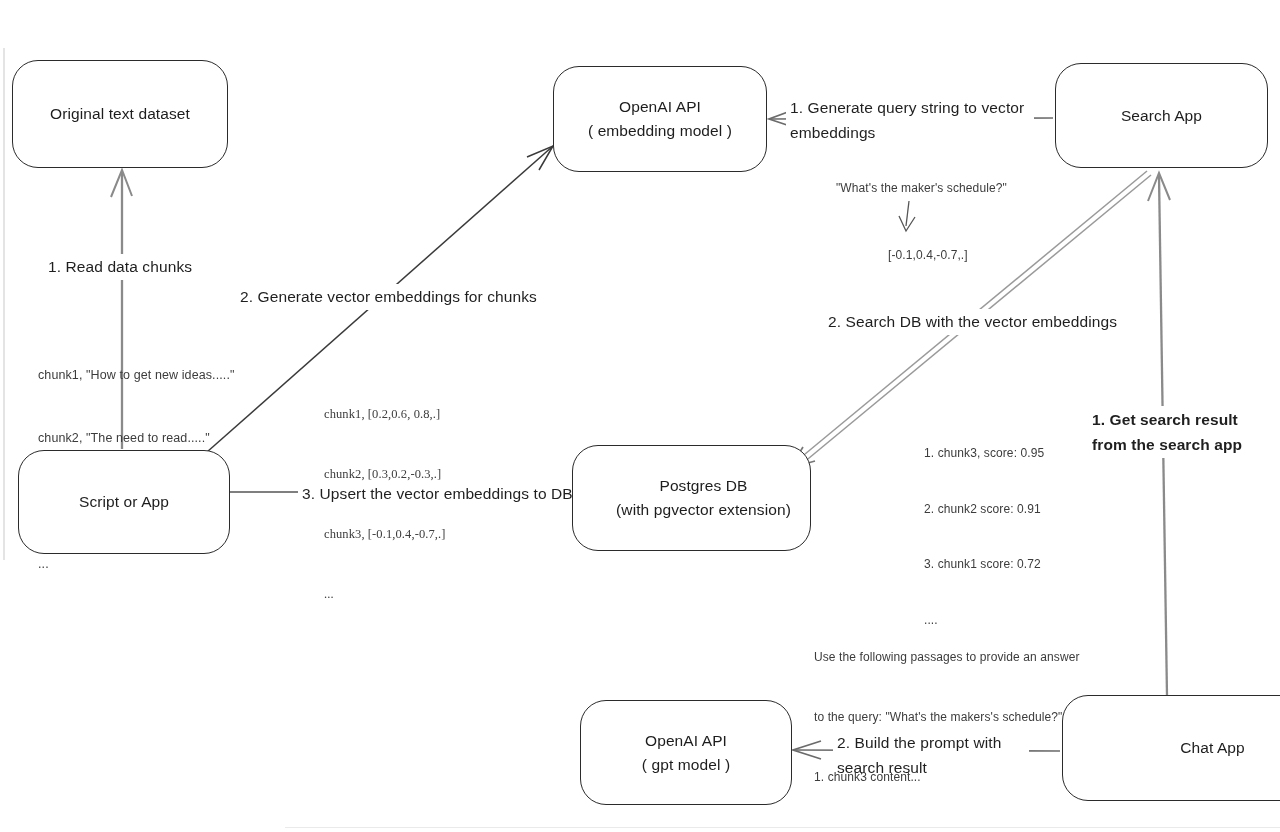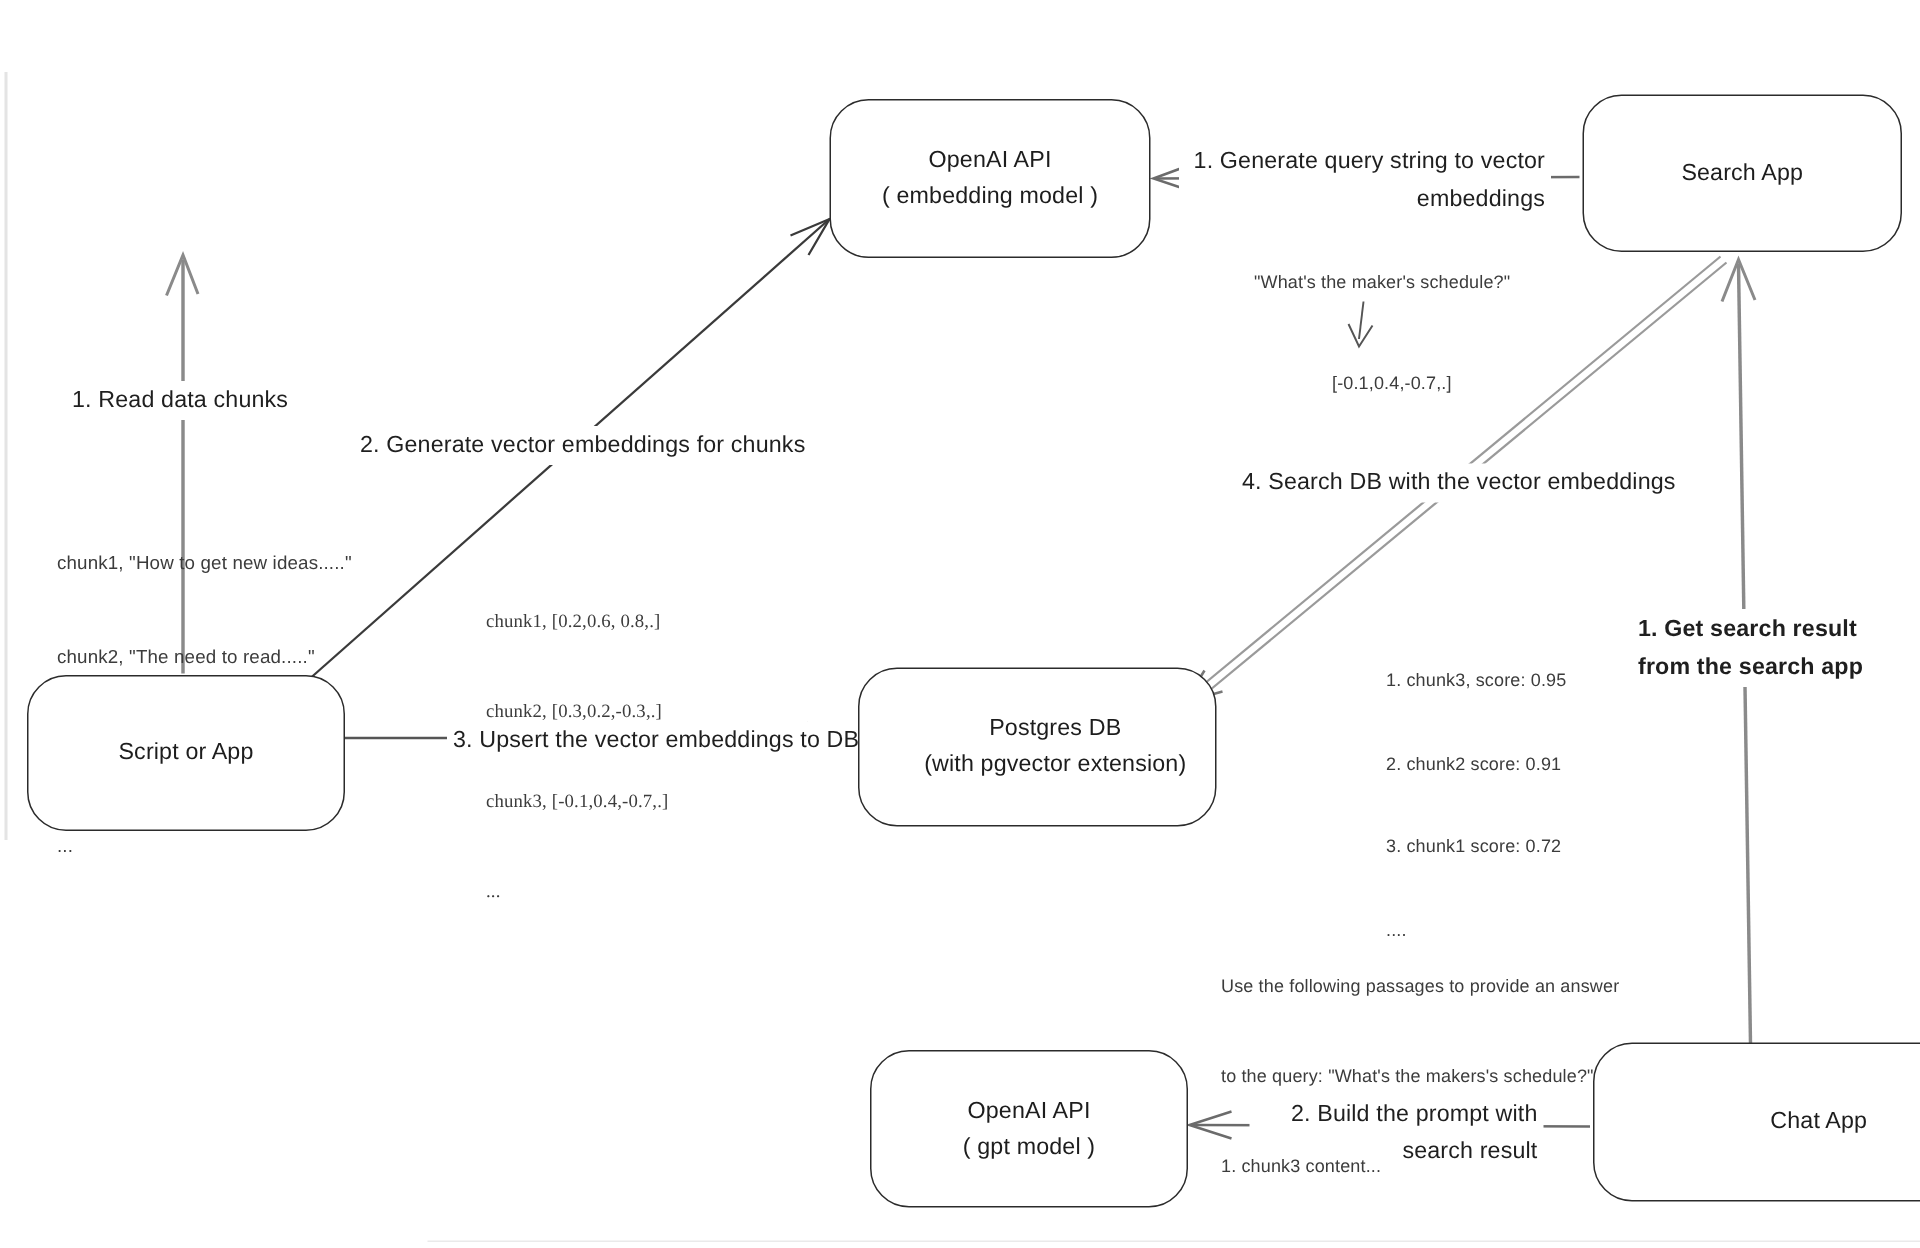--- a/index.html
+++ b/index.html
@@ -20,21 +20,21 @@
     font-size:15.5px;line-height:24px;text-align:center;color:#1d1d1d;
     letter-spacing:.1px;
   }
   .edge-label{
     position:absolute;z-index:2;
     background:#ffffff;
     font-size:15.5px;line-height:24px;color:#1f1f1f;
     padding:1px 4px;white-space:nowrap;letter-spacing:.1px;
   }
   .edge-label.two-line{white-space:normal;line-height:25px;}
-  .center{text-align:right;}
+  .center{text-align:left;}
   .ann{
     position:absolute;z-index:2;
     font-size:12px;line-height:20px;color:#3c3c3c;white-space:pre;letter-spacing:.1px;
   }
   .page-edge{position:absolute;background:#d9d9d9;z-index:0;}
 </style>
 </head>
 <body>
 
 <div id="canvas">
@@ -90,21 +90,21 @@
 
   <div class="edge-label" style="left:236px;top:284px;">2. Generate vector embeddings for chunks</div>
 
   <div class="edge-label" style="left:258px;top:481px;margin-left:40px;">3. Upsert the vector embeddings  to DB</div>
 
   <div class="edge-label two-line center" style="left:786px;top:94px;width:240px;">
     <div>1. Generate query string to vector</div>
     <div>embeddings</div>
   </div>
 
-  <div class="edge-label" style="left:824px;top:309px;">4. Search DB with the vector embeddings</div>
+  <div class="edge-label" style="left:824px;top:309px;">2. Search DB with the vector embeddings</div>
 
   <div class="edge-label two-line" style="left:1088px;top:406px;width:176px;font-weight:bold;">
     <div>1. Get search result</div>
     <div>from the search app</div>
   </div>
 
   <div class="edge-label two-line center" style="left:833px;top:729px;width:188px;">
     <div>2. Build the prompt with</div>
     <div>search result</div>
   </div>
@@ -134,20 +134,23 @@
     <div>....</div>
   </div>
 
   <div class="ann" style="left:814px;top:607px;">
     <div>Use the following passages to provide an answer</div>
     <div>to the query: "What's the makers's schedule?"</div>
     <div>1. chunk3 content...</div>
     <div>2. chunk2 content...</div>
   </div>
 
+  <div class="node" style="left:12px;top:60px;width:214px;height:106px;">
+    <span>Original text dataset</span>
+  </div>
 
   <div class="node" style="left:553px;top:66px;width:212px;height:104px;">
     <span>OpenAI API</span>
     <span>( embedding model )</span>
   </div>
 
   <div class="node" style="left:1055px;top:63px;width:211px;height:103px;">
     <span>Search App</span>
   </div>
 

